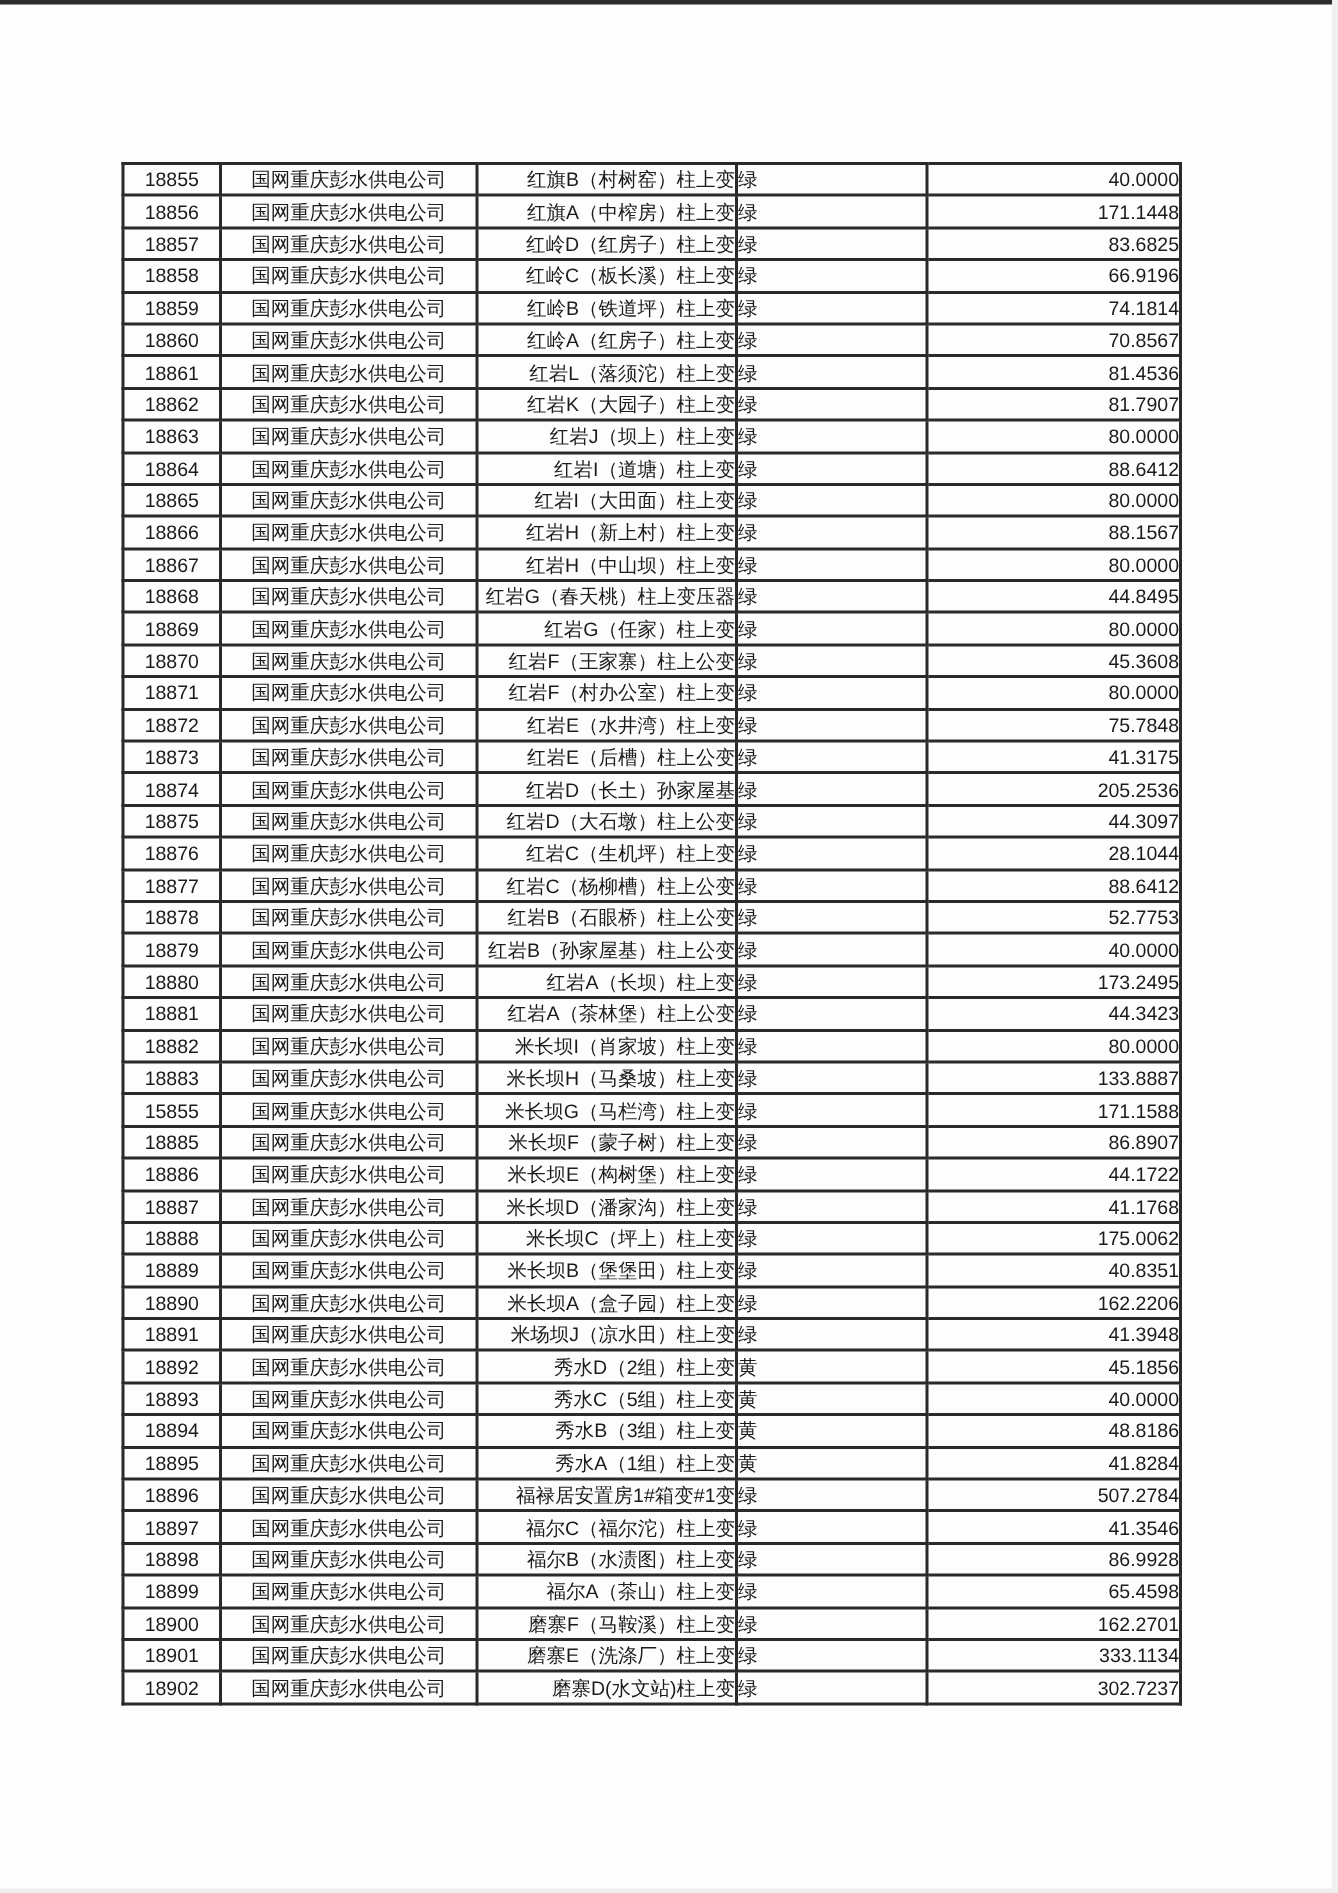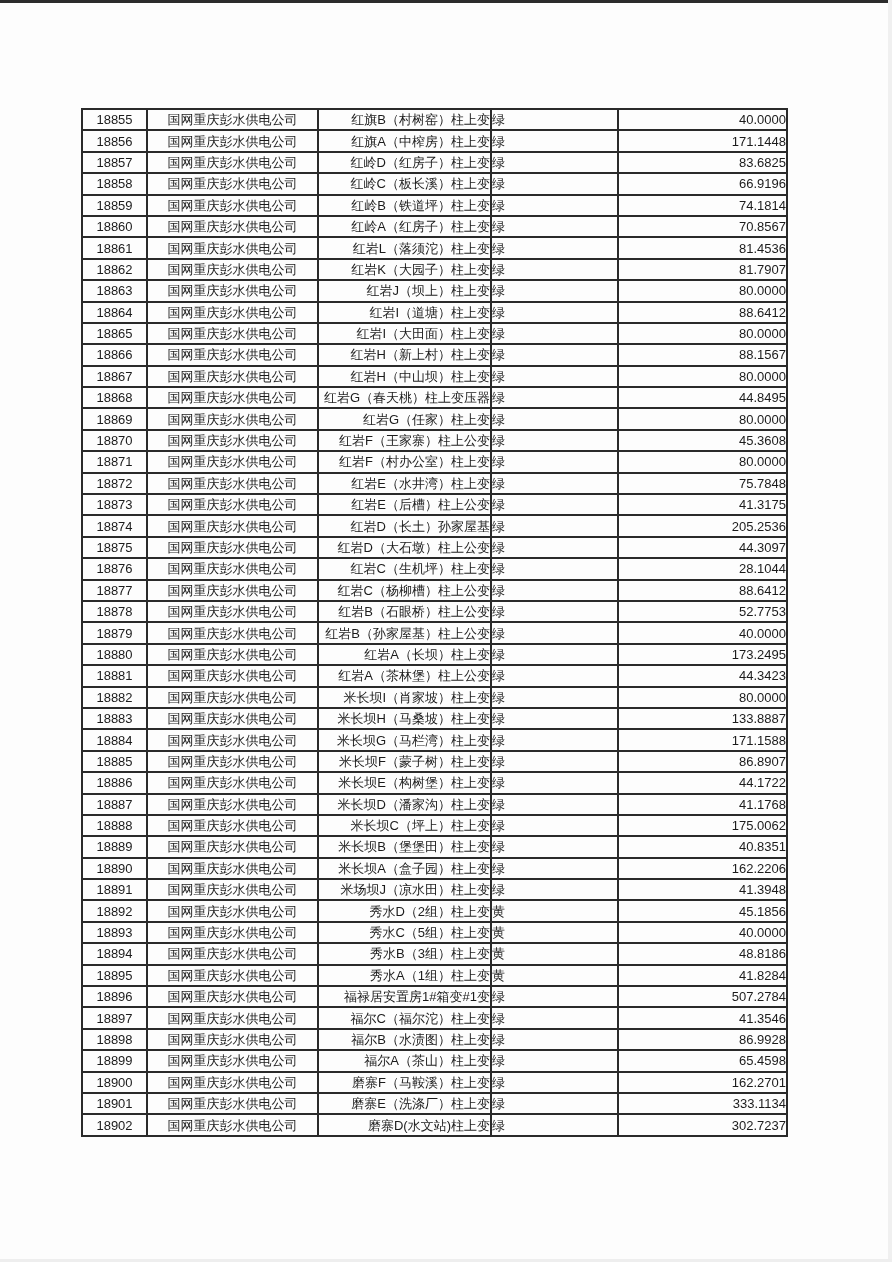--- a/index.html
+++ b/index.html
@@ -283,21 +283,21 @@
     <td class="c-value">80.0000</td>
   </tr>
         <tr>
     <td class="c-id">18883</td>
     <td class="c-company">国网重庆彭水供电公司</td>
     <td class="c-name">米长坝H（马桑坡）柱上变</td>
     <td class="c-status">绿</td>
     <td class="c-value">133.8887</td>
   </tr>
         <tr>
-    <td class="c-id">18884</td>
+    <td class="c-id">15855</td>
     <td class="c-company">国网重庆彭水供电公司</td>
     <td class="c-name">米长坝G（马栏湾）柱上变</td>
     <td class="c-status">绿</td>
     <td class="c-value">171.1588</td>
   </tr>
         <tr>
     <td class="c-id">18885</td>
     <td class="c-company">国网重庆彭水供电公司</td>
     <td class="c-name">米长坝F（蒙子树）柱上变</td>
     <td class="c-status">绿</td>

